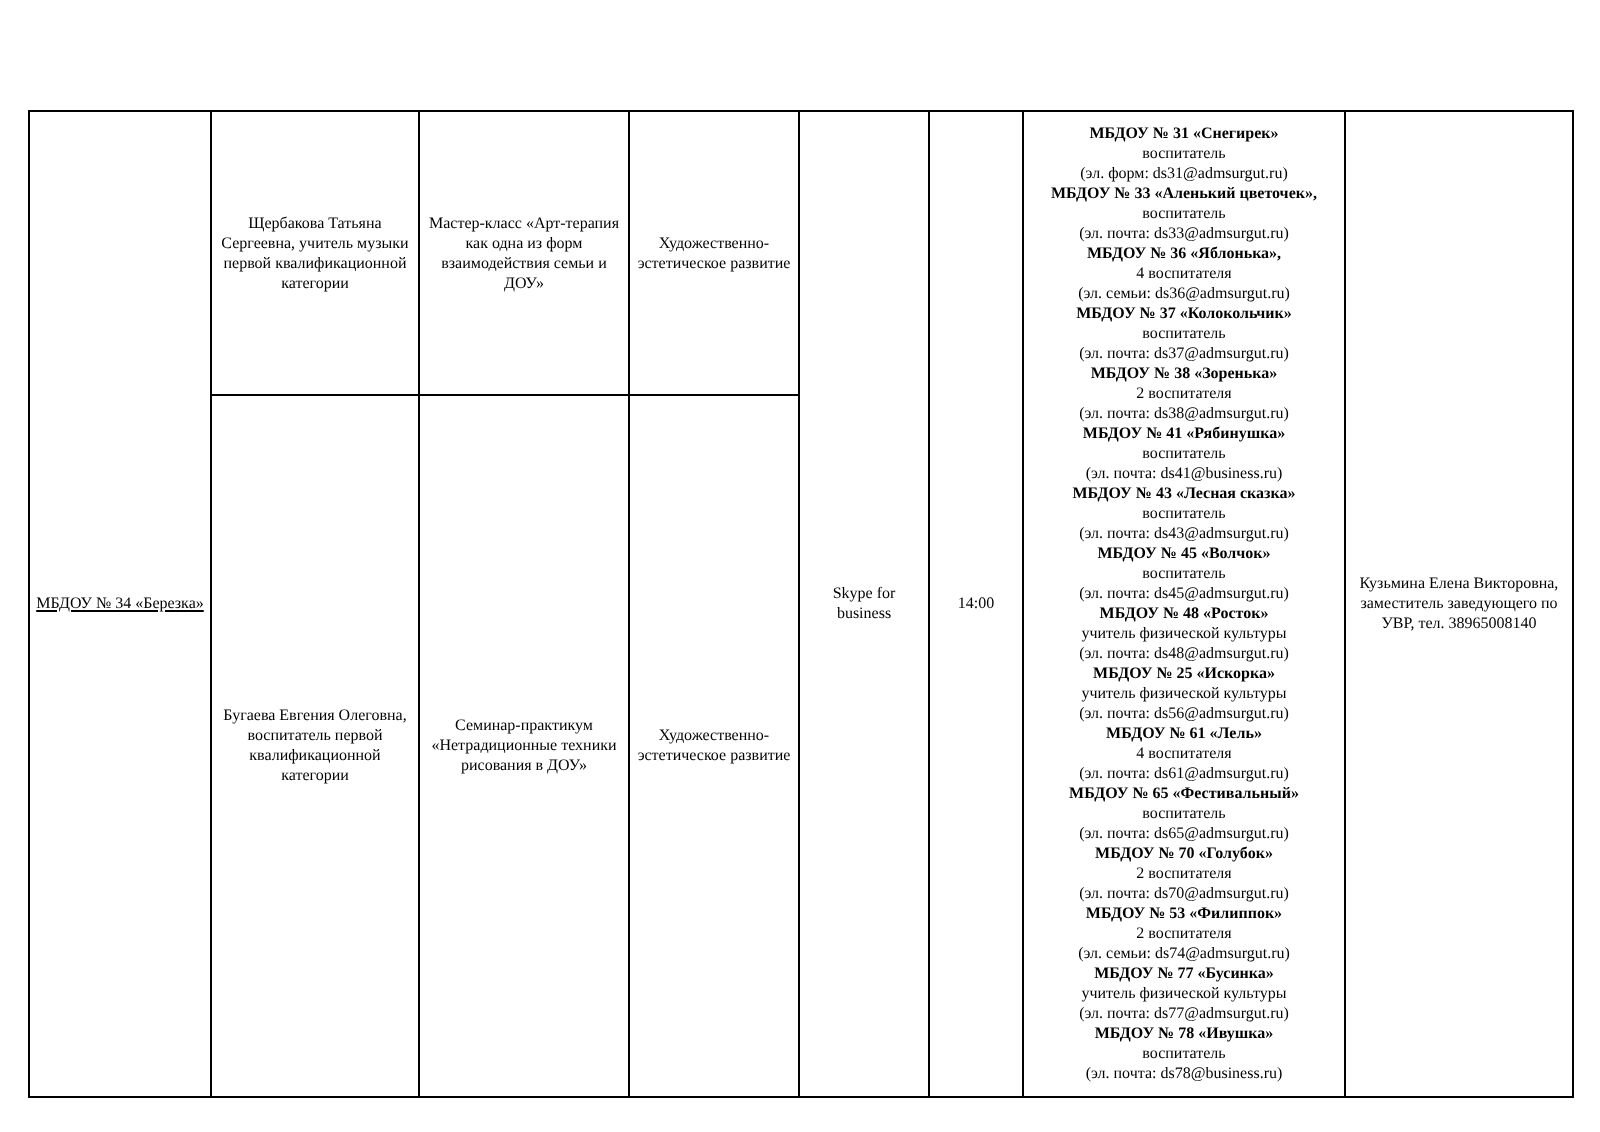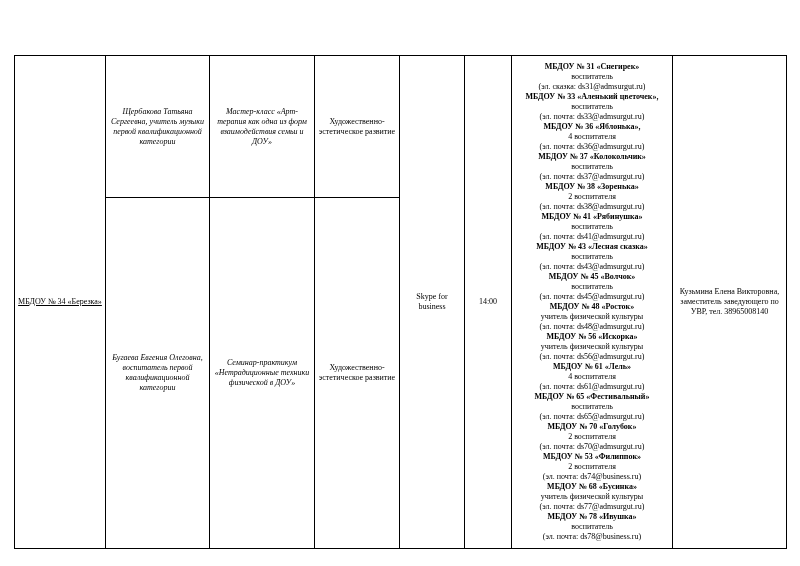--- a/index.html
+++ b/index.html
@@ -27,21 +27,21 @@
     text-align: center;
     vertical-align: middle;
     font-size: 8px;
     line-height: 10px;
     padding: 1px 3px;
     overflow: hidden;
   }
   tr.row-1 { height: 142px; }
   tr.row-2 { height: 351px; }
   td.cell-org { padding: 0 12px; text-decoration: underline; }
-  td.cell-presenter, td.cell-event { padding: 0 8px; font-style: italic; }
+  td.cell-presenter, td.cell-event { padding: 0 8px; }
   td.cell-participants { padding: 1px 2px; vertical-align: middle; }
   .p-entry .p-title { font-weight: bold; }
   .p-entry div { text-align: center; }
 </style>
 </head>
 <body>
 
 <div class="page">
   <table class="doc-table">
     <colgroup>
@@ -61,51 +61,51 @@
         <td class="cell-event">Мастер-класс «Арт-терапия как одна из форм взаимодействия семьи и ДОУ»</td>
         <td class="cell-direction">Художественно-эстетическое развитие</td>
         <td rowspan="2">Skype for business</td>
         <td rowspan="2">14:00</td>
         <td class="cell-participants" rowspan="2">
           <div>
 
               <div class="p-entry">
                 <div class="p-title">МБДОУ № 31 «Снегирек»</div>
                 <div class="p-role">воспитатель</div>
-                <div class="p-email">(эл. сказка: ds31@admsurgut.ru)</div>
+                <div class="p-email">(эл. форм: ds31@admsurgut.ru)</div>
               </div>
 
               <div class="p-entry">
                 <div class="p-title">МБДОУ № 33 «Аленький цветочек»,</div>
                 <div class="p-role">воспитатель</div>
                 <div class="p-email">(эл. почта: ds33@admsurgut.ru)</div>
               </div>
 
               <div class="p-entry">
                 <div class="p-title">МБДОУ № 36 «Яблонька»,</div>
                 <div class="p-role">4 воспитателя</div>
-                <div class="p-email">(эл. почта: ds36@admsurgut.ru)</div>
+                <div class="p-email">(эл. семьи: ds36@admsurgut.ru)</div>
               </div>
 
               <div class="p-entry">
                 <div class="p-title">МБДОУ № 37 «Колокольчик»</div>
                 <div class="p-role">воспитатель</div>
                 <div class="p-email">(эл. почта: ds37@admsurgut.ru)</div>
               </div>
 
               <div class="p-entry">
                 <div class="p-title">МБДОУ № 38 «Зоренька»</div>
                 <div class="p-role">2 воспитателя</div>
                 <div class="p-email">(эл. почта: ds38@admsurgut.ru)</div>
               </div>
 
               <div class="p-entry">
                 <div class="p-title">МБДОУ № 41 «Рябинушка»</div>
                 <div class="p-role">воспитатель</div>
-                <div class="p-email">(эл. почта: ds41@admsurgut.ru)</div>
+                <div class="p-email">(эл. почта: ds41@business.ru)</div>
               </div>
 
               <div class="p-entry">
                 <div class="p-title">МБДОУ № 43 «Лесная сказка»</div>
                 <div class="p-role">воспитатель</div>
                 <div class="p-email">(эл. почта: ds43@admsurgut.ru)</div>
               </div>
 
               <div class="p-entry">
                 <div class="p-title">МБДОУ № 45 «Волчок»</div>
@@ -113,21 +113,21 @@
                 <div class="p-email">(эл. почта: ds45@admsurgut.ru)</div>
               </div>
 
               <div class="p-entry">
                 <div class="p-title">МБДОУ № 48 «Росток»</div>
                 <div class="p-role">учитель физической культуры</div>
                 <div class="p-email">(эл. почта: ds48@admsurgut.ru)</div>
               </div>
 
               <div class="p-entry">
-                <div class="p-title">МБДОУ № 56 «Искорка»</div>
+                <div class="p-title">МБДОУ № 25 «Искорка»</div>
                 <div class="p-role">учитель физической культуры</div>
                 <div class="p-email">(эл. почта: ds56@admsurgut.ru)</div>
               </div>
 
               <div class="p-entry">
                 <div class="p-title">МБДОУ № 61 «Лель»</div>
                 <div class="p-role">4 воспитателя</div>
                 <div class="p-email">(эл. почта: ds61@admsurgut.ru)</div>
               </div>
 
@@ -139,38 +139,38 @@
 
               <div class="p-entry">
                 <div class="p-title">МБДОУ № 70 «Голубок»</div>
                 <div class="p-role">2 воспитателя</div>
                 <div class="p-email">(эл. почта: ds70@admsurgut.ru)</div>
               </div>
 
               <div class="p-entry">
                 <div class="p-title">МБДОУ № 53 «Филиппок»</div>
                 <div class="p-role">2 воспитателя</div>
-                <div class="p-email">(эл. почта: ds74@business.ru)</div>
+                <div class="p-email">(эл. семьи: ds74@admsurgut.ru)</div>
               </div>
 
               <div class="p-entry">
-                <div class="p-title">МБДОУ № 68 «Бусинка»</div>
+                <div class="p-title">МБДОУ № 77 «Бусинка»</div>
                 <div class="p-role">учитель физической культуры</div>
                 <div class="p-email">(эл. почта: ds77@admsurgut.ru)</div>
               </div>
 
               <div class="p-entry">
                 <div class="p-title">МБДОУ № 78 «Ивушка»</div>
                 <div class="p-role">воспитатель</div>
                 <div class="p-email">(эл. почта: ds78@business.ru)</div>
               </div>
             </div>
         </td>
         <td rowspan="2">Кузьмина Елена Викторовна, заместитель заведующего по УВР, тел. 38965008140</td>
       </tr>
       <tr class="row-2">
         <td class="cell-presenter">Бугаева Евгения Олеговна, воспитатель первой квалификационной категории</td>
-        <td class="cell-event">Семинар-практикум «Нетрадиционные техники физической в ДОУ»</td>
+        <td class="cell-event">Семинар-практикум «Нетрадиционные техники рисования в ДОУ»</td>
         <td class="cell-direction">Художественно-эстетическое развитие</td>
       </tr>
     </tbody>
   </table>
 </div>
 
 </body></html>

